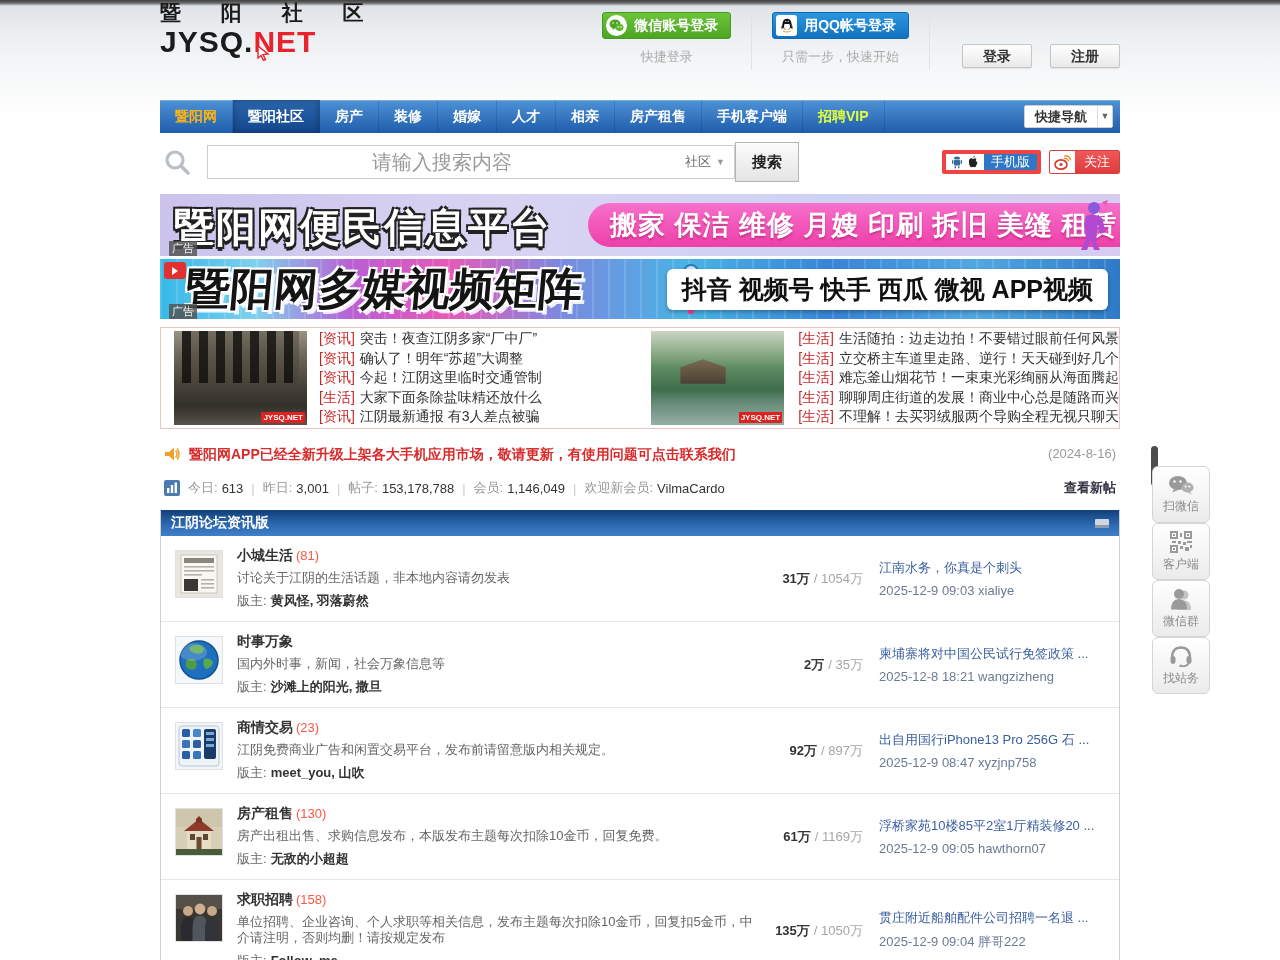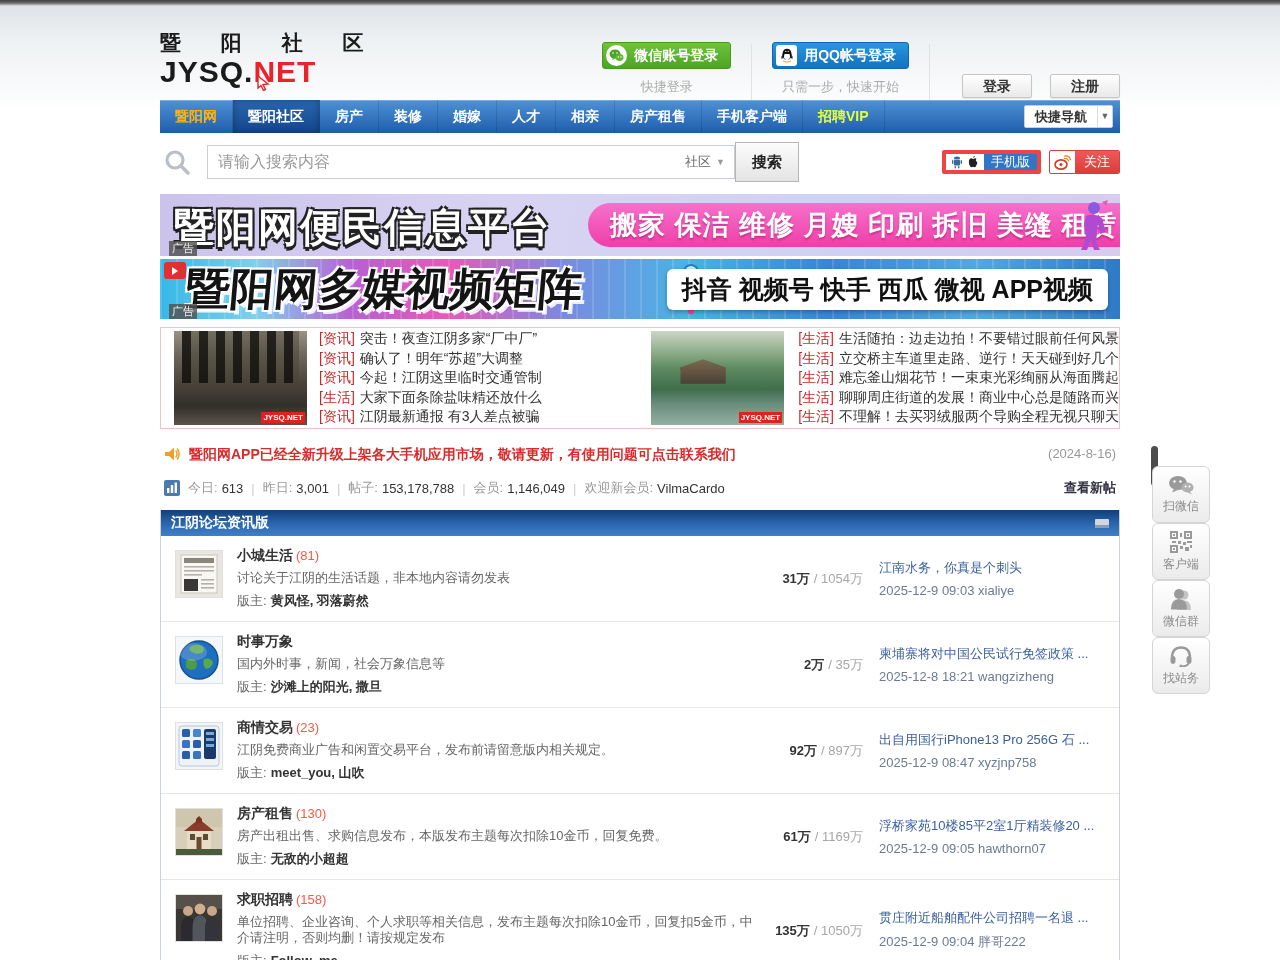--- a/index.html
+++ b/index.html
@@ -5,21 +5,21 @@
   * { box-sizing: border-box; }
   html,body { margin:0; padding:0; }
   body {
     width:1280px; height:960px; overflow:hidden; position:relative;
     font-family:"Liberation Sans","DejaVu Sans",sans-serif;
     background: linear-gradient(180deg,#3f3f3f 0px,#6a6a6a 3px,#dfe3e7 6px,#eef1f3 40px,#ffffff 115px,#ffffff 100%);
   }
   .wrap { width:960px; margin:0 auto; position:relative; }
 
   
-  .site-header { padding-top:30px; height:100px; display:flex; }
+  .site-header { height:100px; display:flex; }
   .logo { width:235px; position:relative; }
   .logo-cn { font-size:21px; font-weight:bold; color:#1b1b1b; letter-spacing:17px; line-height:26px; white-space:nowrap; }
   .logo-en { font-size:30px; font-weight:900; color:#1b1b1b; line-height:32px; letter-spacing:1px; }
   .logo-en .net { color:#e8232b; }
   .logo-cursor { position:absolute; left:96px; top:45px; }
   .login-area { margin-left:auto; display:flex; }
   .sns { text-align:center; margin-top:12px; }
   .sns-btn { display:inline-flex; align-items:center; height:27px; border-radius:3px; color:#fff; font-size:14px; font-weight:bold; padding:0 12px 0 3px; cursor:pointer; }
   .sns-btn .ic { width:21px; height:21px; background:#fff; margin-right:7px; display:flex; align-items:center; justify-content:center; }
   .wechat-btn { background:linear-gradient(#6cc43a,#4ea424); border:1px solid #459a1e; }
@@ -37,21 +37,21 @@
   .nav-item.active { background:linear-gradient(#2a66ad,#14468c); box-shadow:inset 0 0 6px rgba(0,0,0,.3); }
   .nav-item.orange { color:#ffb411; }
   .nav-item.vip { color:#e3ff3d; }
   .quick-nav { margin:5px 7px 0 auto; height:23px; background:#fff; border:1px solid #cfcfcf; border-radius:2px; display:flex; align-items:center; font-size:13px; font-weight:bold; color:#333; cursor:pointer; }
   .quick-nav .txt { padding:0 10px; }
   .quick-nav .caret { width:15px; border-left:1px solid #ddd; text-align:center; color:#666; font-size:9px; line-height:21px; }
 
   
   .search-row { display:flex; align-items:center; padding:9px 0 8px 4px; }
   .search-box { display:flex; width:528px; height:34px; border:1px solid #c9ced4; background:#fff; margin-left:16px; }
-  .search-box input { border:0; outline:0; flex:1; padding:0 10px; font-size:16px; color:#333; background:transparent; }
+  .search-box input { border:0; outline:0; flex:1; padding:0 10px; font-size:20px; color:#333; background:transparent;text-align:center; }
   .search-box input::placeholder { color:#9a9a9a; }
   .scope { display:flex; align-items:center; color:#666; font-size:13px; padding:0 9px; cursor:pointer; }
   .scope .sc-caret { color:#999; font-size:9px; margin-left:5px; }
   .search-btn { width:64px; height:40px; background:linear-gradient(#fcfcfc,#e4e4e4); border:1px solid #b5b5b5; font-weight:bold; font-size:15px; color:#222; cursor:pointer; }
   .right-btns { margin-left:auto; display:flex; gap:8px; }
   .mobile-btn, .follow-btn { display:flex; height:24px; border-radius:2px; overflow:hidden; background:#fff; align-items:center; cursor:pointer; }
   .mobile-btn { border:4px solid #ef4444; }
   .mobile-icons { display:flex; align-items:center; gap:4px; padding:0 5px; }
   .mobile-label { background:#2f77c5; color:#fff; font-size:13px; padding:0 7px; line-height:24px; }
   .follow-btn { border:1px solid #d84040; }

